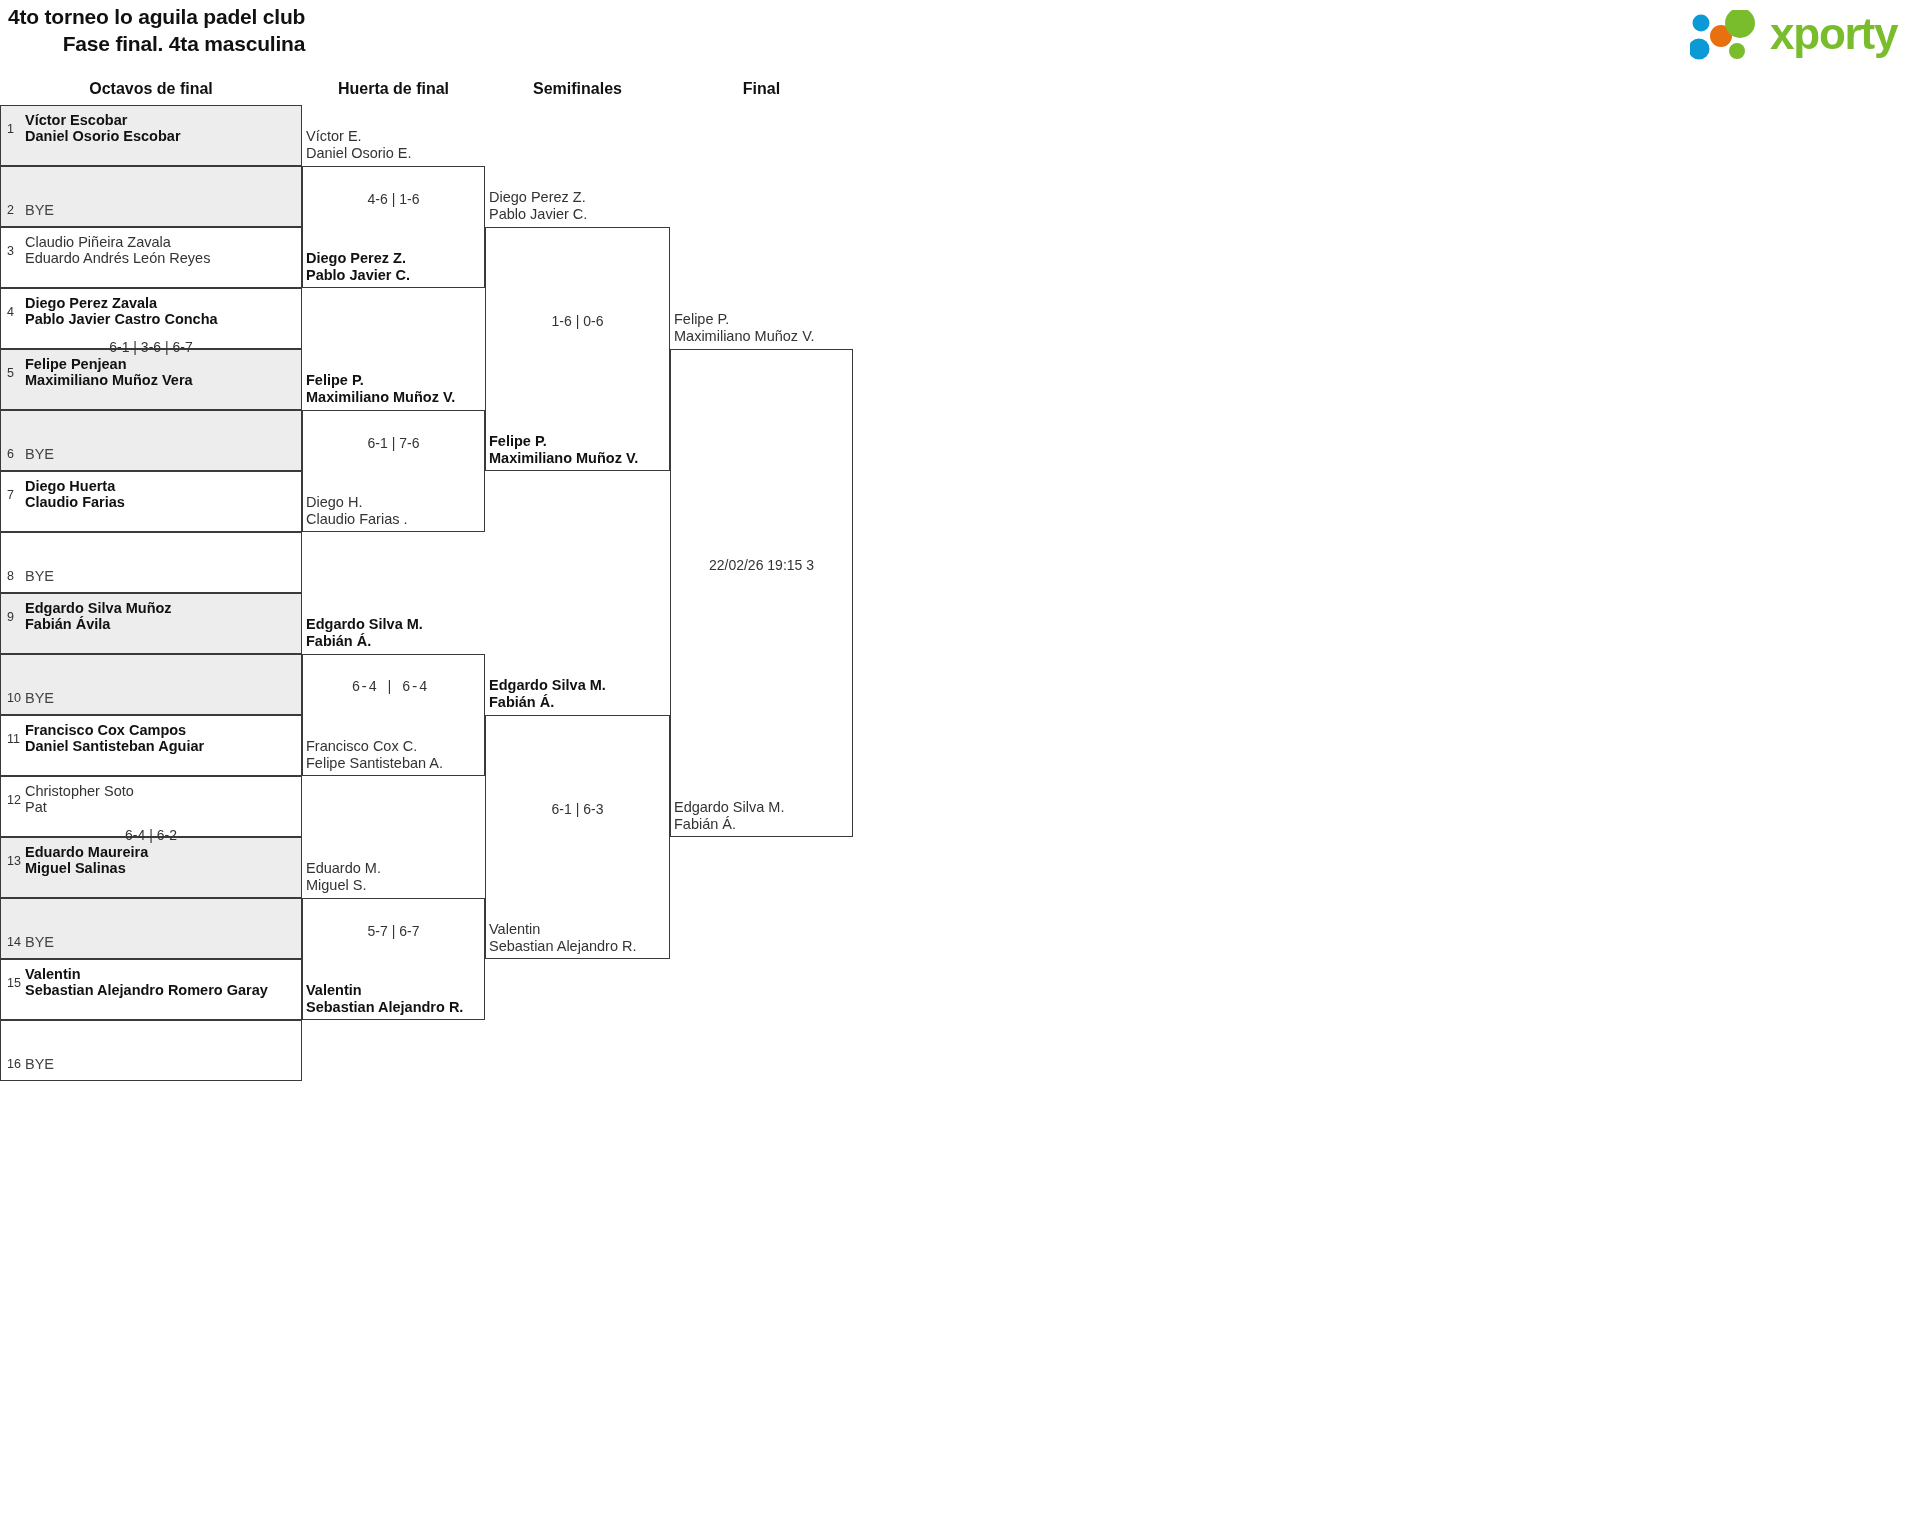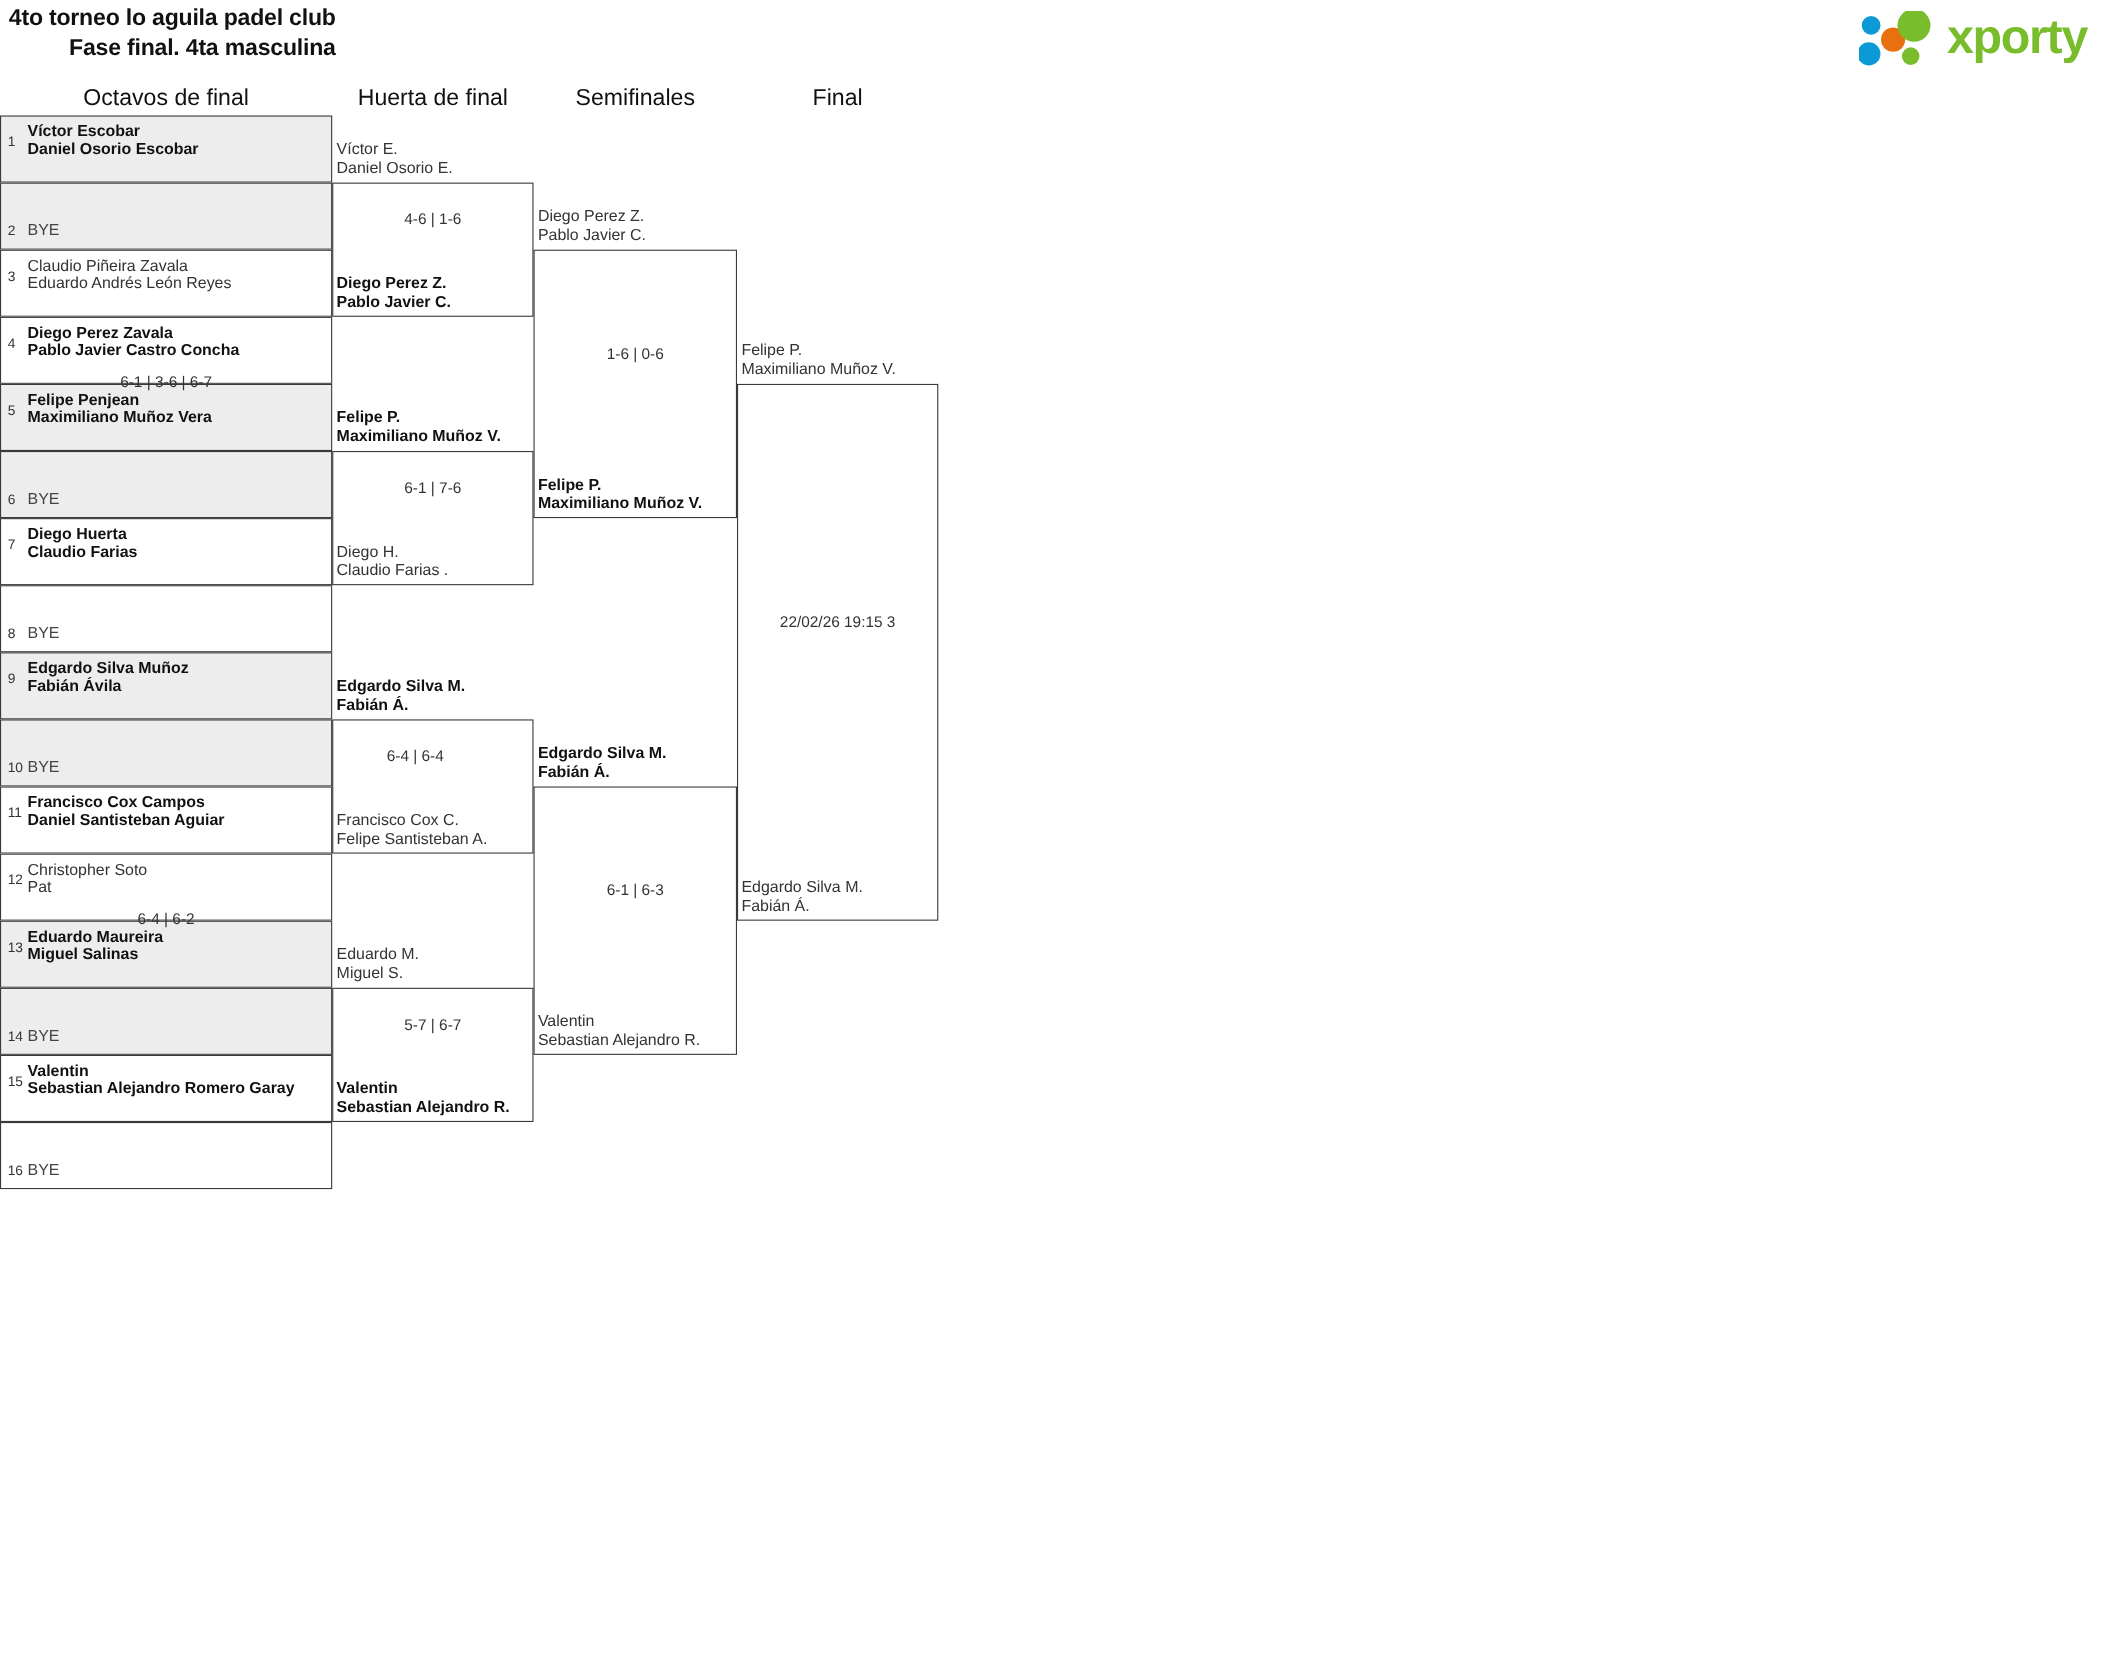--- a/index.html
+++ b/index.html
@@ -13,21 +13,21 @@
   }
   
   #header { position:absolute; left:0; top:0; width:1920px; height:72px;text-align:right; }
   #title-block { position:absolute; left:8px; top:3px; }
   .title-line { font-size:21px; font-weight:700; line-height:27px; letter-spacing:-0.2px; color:#111; }
   #logo { position:absolute; right:18px; top:6px; width:240px; height:58px; }
   #logo-mark { position:absolute; left:28px; top:4px; width:78px; height:50px; }
   #logo-word { position:absolute; left:108px; top:1px; font-size:44px; font-weight:700;
                color:#79bd2d; letter-spacing:-1.2px; line-height:54px; }
   
-  .round-head { position:absolute; font-size:21px; font-weight:400; color:#111;
+  .round-head { position:absolute; font-size:16px; font-weight:700; color:#111;
                 text-align:center; top:79px; height:20px; line-height:20px; }
   
   #bracket { position:absolute; left:0; top:0; width:1920px; height:1525px; }
   .slot { position:absolute; border:1px solid #3a3a3a; background:#fff; }
   .slot.shaded { background:#ededed; }
   .seed { position:absolute; left:6px; font-size:12.5px; color:#333; line-height:14px; }
   .names { position:absolute; left:24px; font-size:14.5px; line-height:15.5px; color:#333; white-space:nowrap; }
   .names.win { font-weight:700; color:#111; }
   .names .n2 { display:block; }
   .bye { position:absolute; left:24px; font-size:14.5px; color:#444; line-height:15px; }
@@ -126,21 +126,21 @@
       <span class="seed" style="top: 36px;">16</span>
       <span class="bye" style="top: 36px;">BYE</span>
     </div>
     <div class="score" style="left: 0px; top: 339px; width: 302px;">6-1 | 3-6 | 6-7</div>
     <div class="score" style="left: 0px; top: 827px; width: 302px;">6-4 | 6-2</div>
     <div class="mbox" style="left: 302px; top: 166px; width: 183px; height: 122px;"></div>
     <div class="score" style="left: 302px; top: 191px; width: 183px;">4-6 | 1-6</div>
     <div class="mbox" style="left: 302px; top: 410px; width: 183px; height: 122px;"></div>
     <div class="score" style="left: 302px; top: 435px; width: 183px;">6-1 | 7-6</div>
     <div class="mbox" style="left: 302px; top: 654px; width: 183px; height: 122px;"></div>
-    <div class="score" style="left: 286px; top: 679px; width: 183px;">6-4 | 6-4</div>
+    <div class="score" style="left: 298px; top: 679px; width: 183px; font-family: Liberation Mono, monospace;">6-4 | 6-4</div>
     <div class="mbox" style="left: 302px; top: 898px; width: 183px; height: 122px;"></div>
     <div class="score" style="left: 302px; top: 923px; width: 183px;">5-7 | 6-7</div>
     <div class="adv" style="left: 306px; top: 128px;">
       <div>Víctor E.</div>
       <div>Daniel Osorio E.</div>
     </div>
     <div class="adv win" style="left: 306px; top: 250px;">
       <div>Diego Perez Z.</div>
       <div>Pablo Javier C.</div>
     </div>

